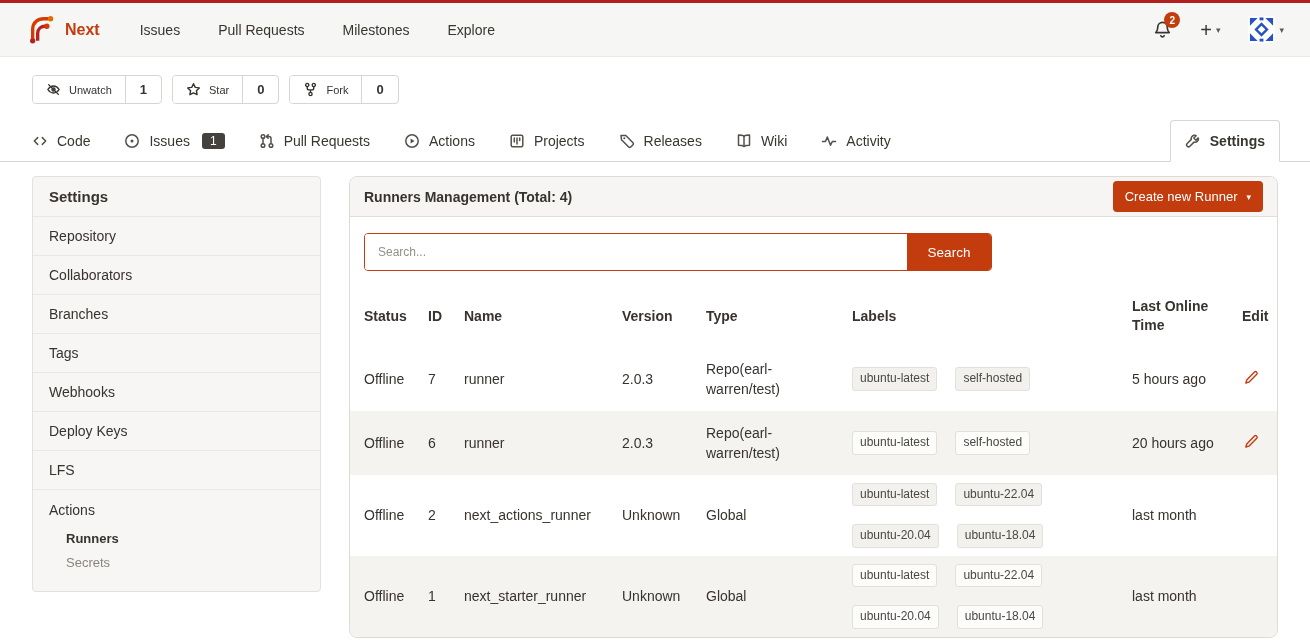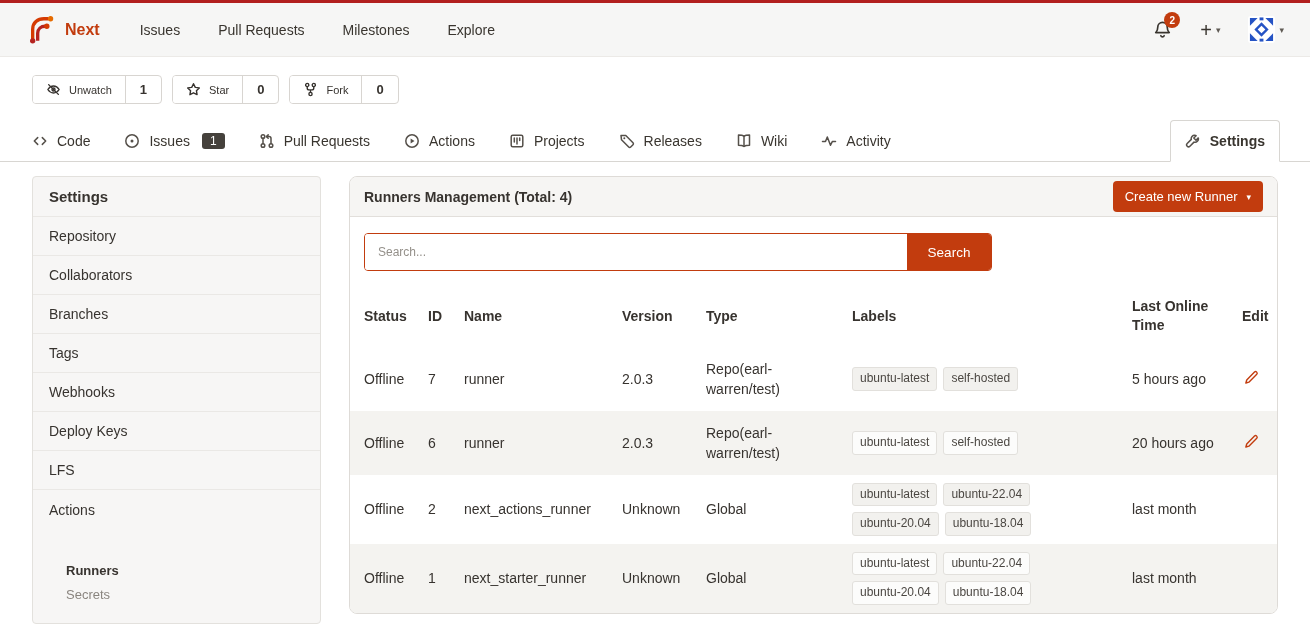--- a/index.html
+++ b/index.html
@@ -57,21 +57,21 @@
               margin-bottom:-1px;font-weight:700;}
 
   .content{display:flex;gap:28px;padding:14px 32px 0;}
   .sidebar{width:289px;background:#f7f6f5;border:1px solid #e3e1dd;border-radius:4px;
            align-self:flex-start;overflow:hidden;}
   .side-item{padding:11px 16px;border-bottom:1px solid #eae8e5;cursor:pointer;}
   .side-head{font-weight:700;font-size:15px;cursor:default;}
   .actions-group{padding:11px 16px 16px;}
   .actions-label{padding:1px 0 9px;cursor:pointer;}
   .sub-item{padding:4px 0 5px 17px;font-size:13px;cursor:pointer;}
-  .sub-item.active{font-weight:700;margin-top:32px;}
+  .sub-item.active{font-weight:700;}
   .sub-item.muted{color:var(--text-muted);}
 
   .panel{flex:1;border:1px solid #dedbd7;border-radius:8px;background:#fff;
          align-self:flex-start;overflow:hidden;}
   .panel-header{background:#f6f5f3;border-bottom:1px solid #e2dfdb;height:40px;
                 display:flex;align-items:center;justify-content:space-between;padding:0 14px 0 14px;}
   .panel-title{font-weight:700;}
   .create-btn{background:var(--primary);color:#fff;border:none;border-radius:4px;
               font-family:inherit;font-size:13px;padding:8px 12px;display:flex;align-items:center;
               gap:9px;cursor:pointer;}
@@ -87,21 +87,21 @@
               font-size:13.5px;cursor:pointer;}
 
   table{width:100%;border-collapse:collapse;table-layout:fixed;font-size:14px;}
   thead tr{height:62px;}
   th{text-align:left;font-weight:700;padding:8px 8px;vertical-align:middle;line-height:1.35;}
   td{padding:8px 8px;vertical-align:middle;line-height:1.45;}
   th:first-child,td:first-child{padding-left:14px;}
   tbody tr{height:64px;}
   tbody tr:nth-child(even){background:var(--stripe-bg);}
   .type-text{display:inline-block;max-width:112px;}
-  .chips{display:flex;flex-wrap:wrap;gap:6px;width:205px;align-items:center;}
+  .chips{display:flex;flex-wrap:wrap;gap:18px;width:205px;align-items:center;}
   .chip{font-size:12px;padding:2px 7px;border-radius:3px;border:1px solid #e2e0dc;
         background:#f2f1ee;white-space:nowrap;color:#4b4742;}
   tbody tr:nth-child(even) .chip{background:#fcfcfb;}
   .edit-btn{background:none;border:none;padding:2px;color:var(--primary);cursor:pointer;}
 </style>
 </head>
 <body>
 
 <div>
   <div class="topline"></div>

